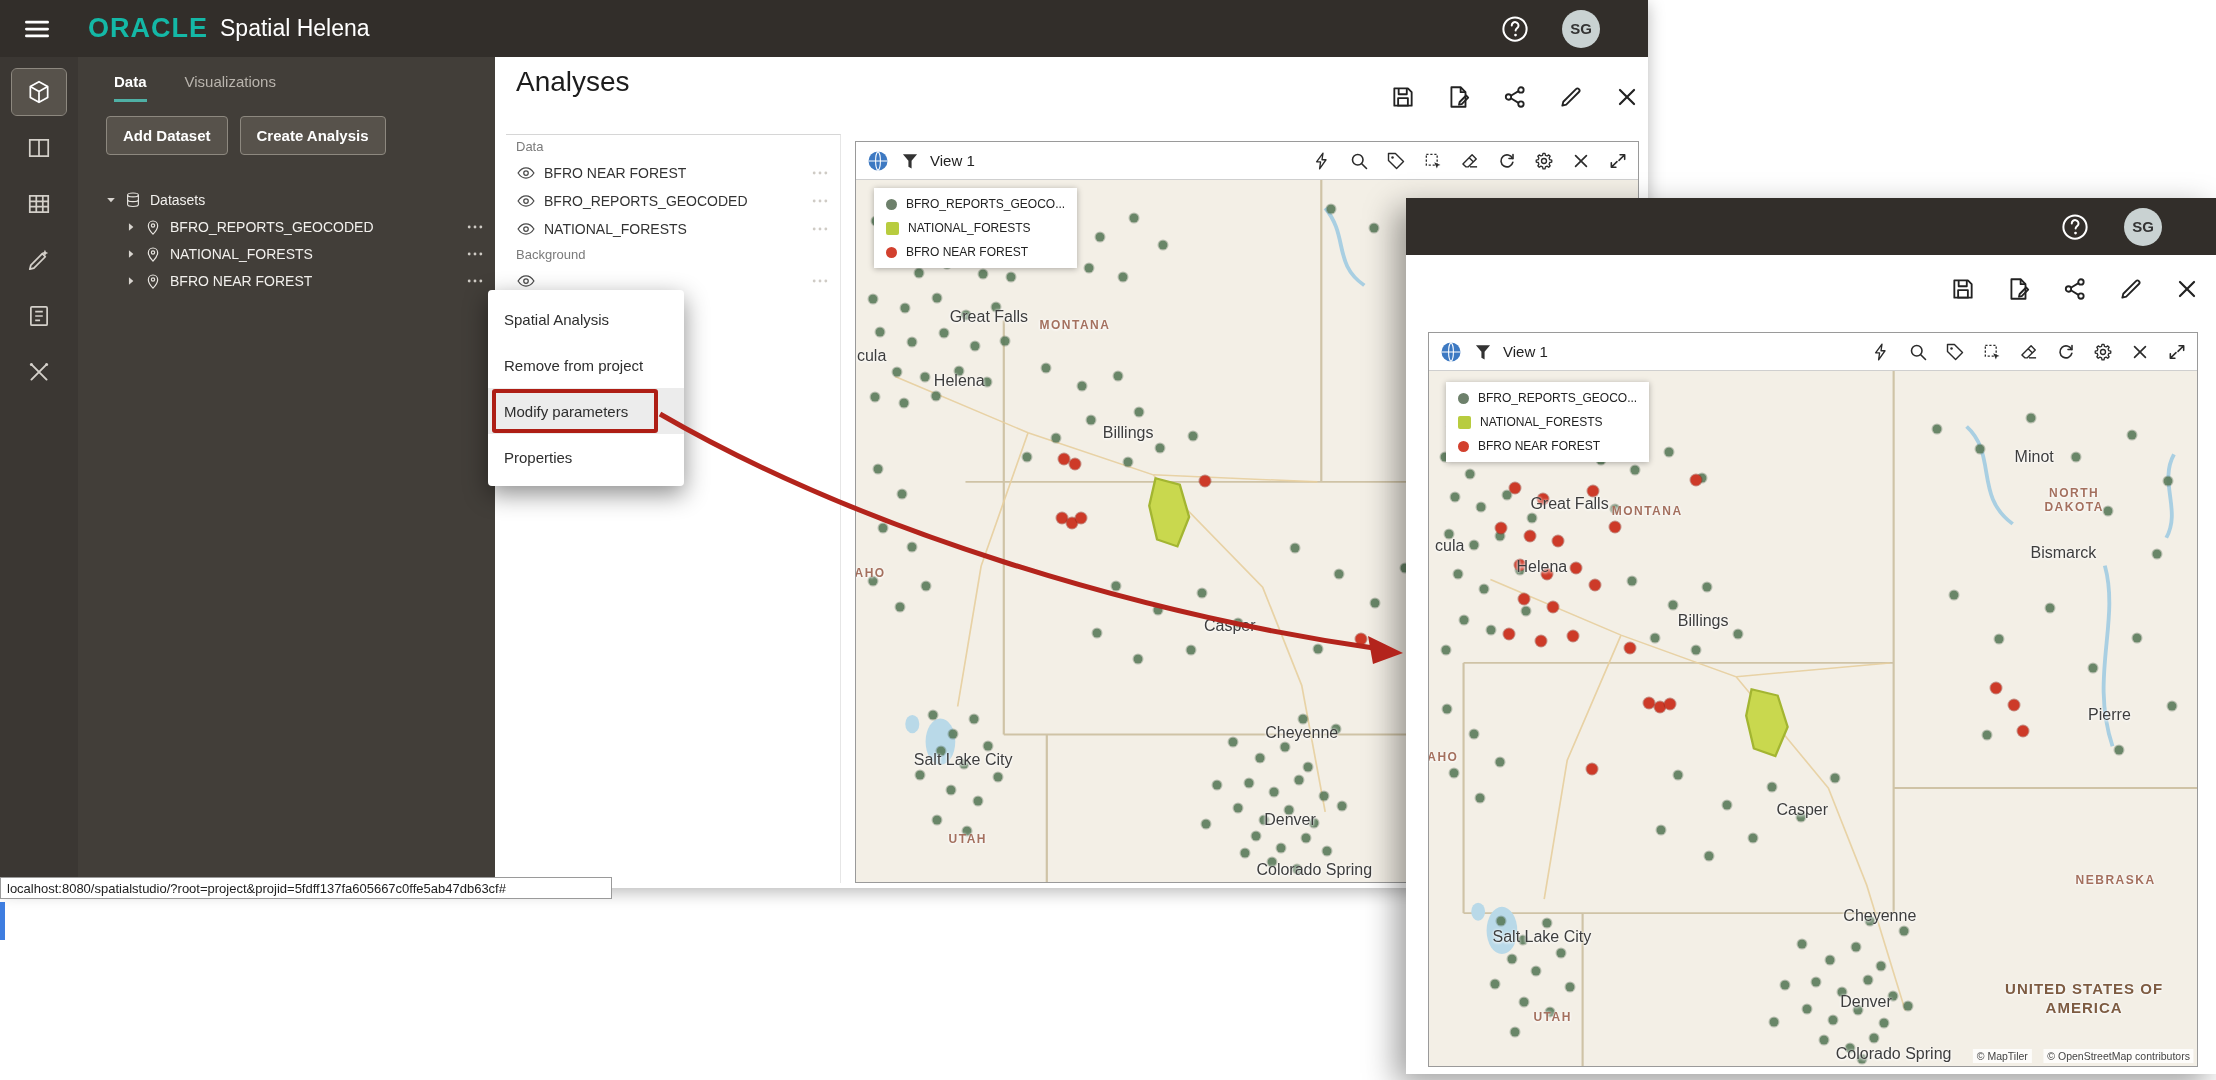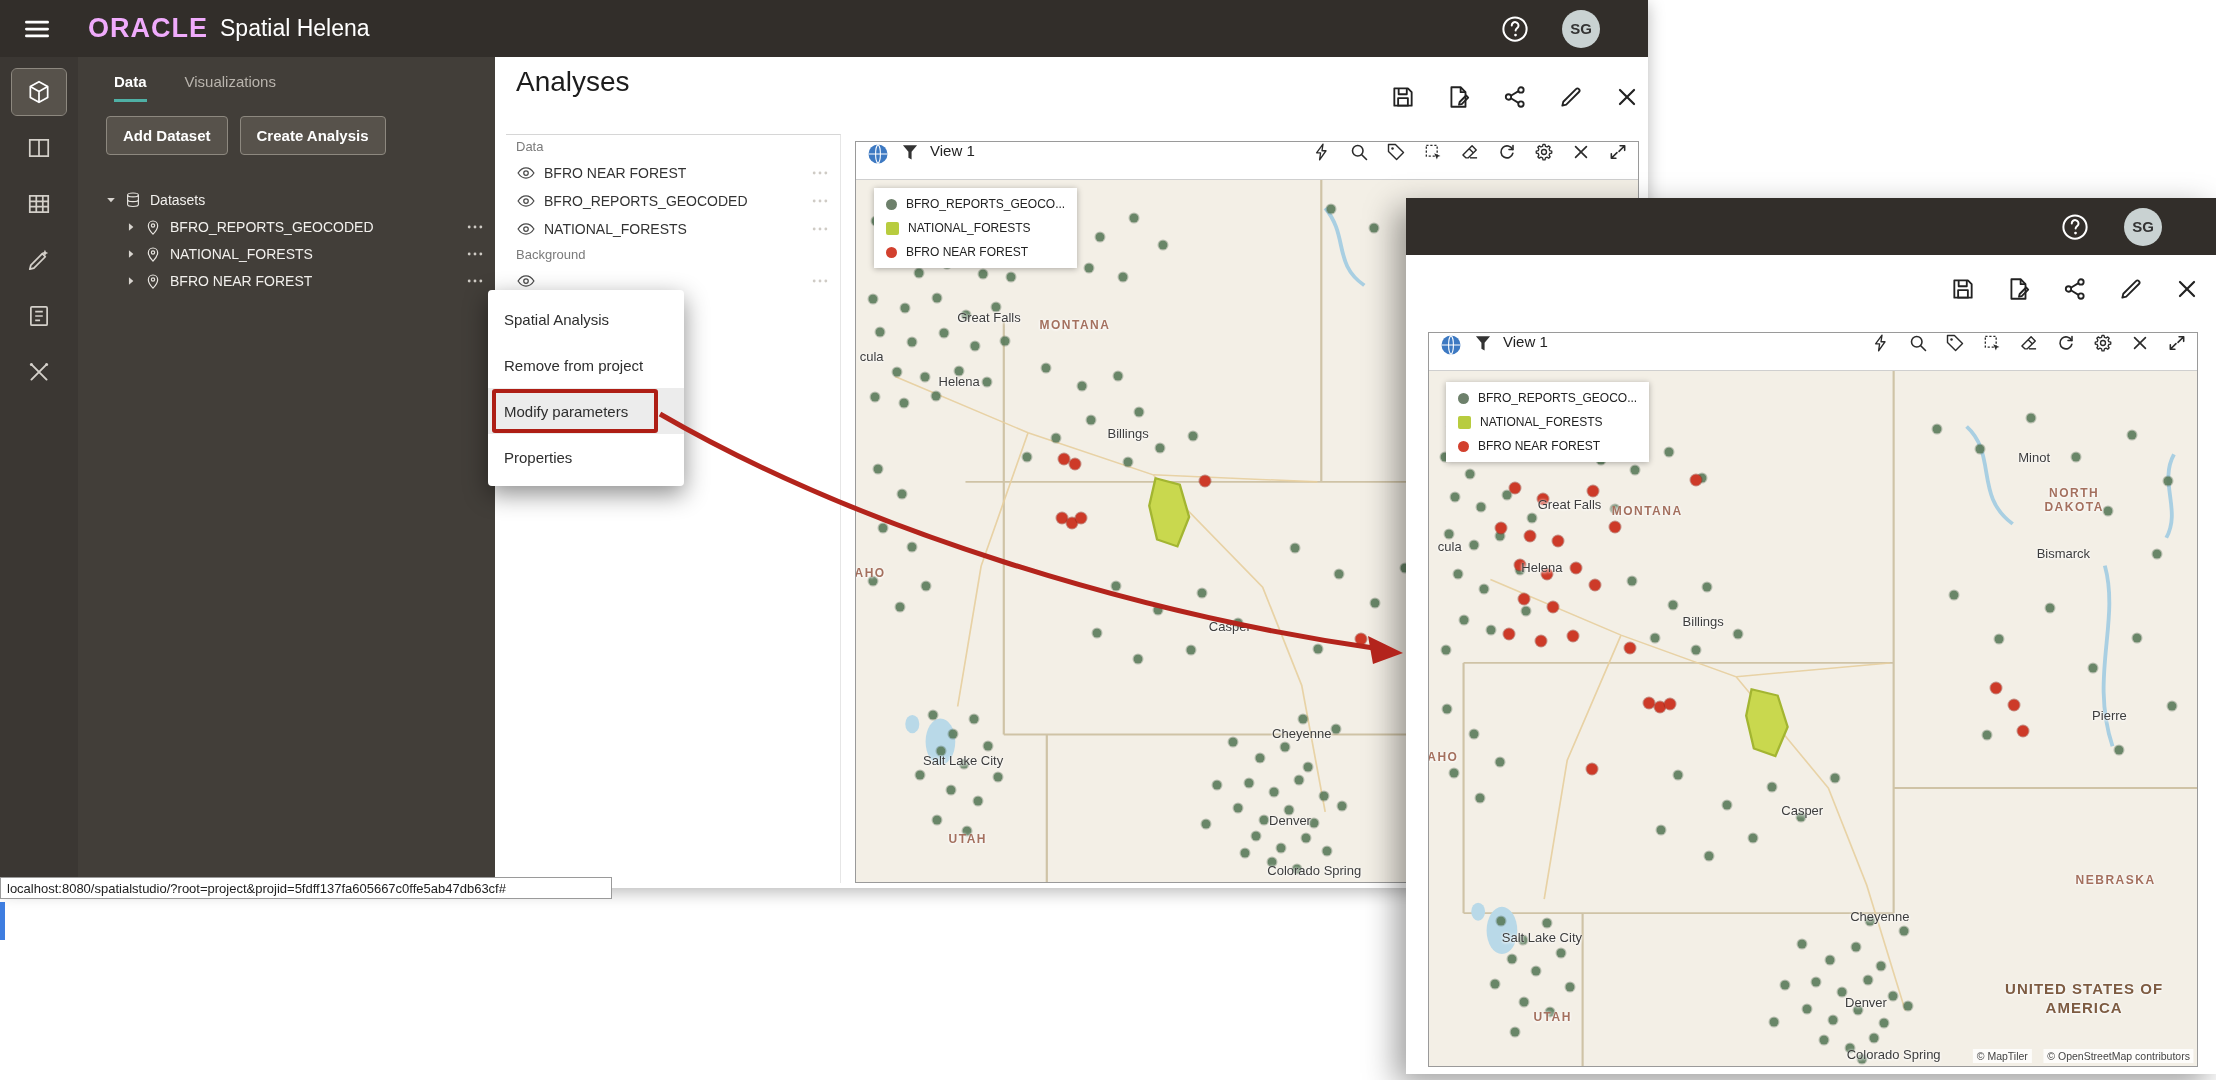--- a/index.html
+++ b/index.html
@@ -3,21 +3,21 @@
 <meta charset="utf-8">
 <style>
 *{box-sizing:border-box;margin:0;padding:0}
 body{font-family:"Liberation Sans",sans-serif;background:#f0f0f0}
 #canvas{position:relative;width:2216px;height:1080px;background:#fff;overflow:hidden}
 .window{position:absolute;background:#fff}
 .win1{left:0;top:0;width:1648px;height:888px;box-shadow:0 4px 16px rgba(0,0,0,.28);z-index:1}
 .win2{left:1406px;top:198px;width:810px;height:876px;box-shadow:-10px 10px 30px rgba(0,0,0,.38);z-index:4}
 .appbar{position:absolute;left:0;top:0;right:0;height:57px;background:#322e2a;display:flex;align-items:center;color:#fff}
 .hamburger{width:30px;height:30px;margin-left:22px;color:#fff}
-.brand{margin-left:36px;font-size:27px;font-weight:bold;color:#f0abfc;letter-spacing:1px}
+.brand{margin-left:36px;font-size:27px;font-weight:bold;color:#14b8a6;letter-spacing:1px}
 .product{margin-left:12px;font-size:23px;font-weight:300;color:#fff}
 .appbar-right{margin-left:auto;display:flex;align-items:center;gap:32px;margin-right:48px}
 .appbar2 .appbar-right{margin-right:54px;gap:34px}
 .help-btn{width:30px;height:30px;color:#fff}
 .avatar{width:38px;height:38px;border-radius:50%;background:#c9d2d2;color:#333;display:flex;align-items:center;justify-content:center;font-size:15px;font-weight:bold}
 .rail{position:absolute;left:0;top:57px;width:78px;height:827px;background:#3b3733;display:flex;flex-direction:column;align-items:center;padding-top:12px;gap:10px}
 .rail-item{width:54px;height:46px;border-radius:5px;display:flex;align-items:center;justify-content:center;color:#d4d0ca}
 .rail-item svg{width:26px;height:26px}
 .rail-item.active{background:#57524b;color:#fff;outline:1px solid #8d887f}
 .data-panel{position:absolute;left:78px;top:57px;width:417px;height:827px;background:#423e39}
@@ -40,34 +40,34 @@
 .icon-btn{width:26px;height:26px}
 span[data-name$="-icon"] svg,.icon-btn svg{display:block;width:100%;height:100%}
 .layers-panel{position:absolute;left:506px;top:134px;width:335px;height:749px;border-top:1px solid #d6d6d6;border-right:1px solid #e6e6e6}
 .layers-title{height:36px;display:flex;align-items:center;padding-left:10px;font-size:16px;color:#1a1a1a}
 .layers-section-label{height:24px;line-height:24px;padding-left:10px;font-size:13px;color:#7a7a7a}
 .layer-row{display:flex;align-items:center;height:28px;padding:0 10px;font-size:14px;color:#333}
 .l-icon{width:20px;height:20px;margin-right:8px;color:#4a4a4a;flex:none}
 .map-box{position:absolute;border:1px solid #9a9a9a;background:#fff;display:flex;flex-direction:column}
 .map1{left:855px;top:141px;width:784px;height:742px}
 .map2{left:22px;top:134px;width:770px;height:735px}
-.map-header{height:38px;border-bottom:1px solid #cfcfcf;display:flex;align-items:flex-start;gap:10px;padding:0 10px;background:#fff;flex:none}
+.map-header{height:38px;border-bottom:1px solid #cfcfcf;display:flex;align-items:center;gap:10px;padding:0 10px;background:#fff;flex:none}
 .globe{width:24px;height:24px}
 .funnel{width:20px;height:20px;color:#333}
 .map-title{font-size:15px;color:#222}
 .map-tools{margin-left:auto;display:flex;gap:17px;color:#2b2b2b}
 .map-tools .icon-btn{width:20px;height:20px}
 .map-canvas{position:relative;flex:1;background:#f3efe6;overflow:hidden}
 .deco{position:absolute;left:0;top:0;width:100%;height:100%}
 .dots,.labels{position:absolute;left:0;top:0;right:0;bottom:0}
 .dot{position:absolute;border-radius:50%;transform:translate(-50%,-50%)}
 .dot.green{width:9px;height:9px;background:rgba(90,122,90,.9);box-shadow:0 0 0 1px rgba(55,80,55,.3)}
 .dot.red{width:11px;height:11px;background:#cd3a28;box-shadow:0 0 0 1px rgba(140,30,20,.45);z-index:2}
 .maplabel{position:absolute;transform:translate(-50%,-50%);white-space:nowrap;text-shadow:0 0 3px #fff,0 1px 3px #fff;z-index:2}
-.maplabel.city{font-size:13px;color:#3d3d3d}
+.maplabel.city{font-size:16px;color:#3d3d3d}
 .maplabel.state{font-size:12px;font-weight:bold;letter-spacing:1.5px;color:#a4705e}
 .maplabel.country{font-size:15px;font-weight:bold;letter-spacing:1px;color:#7d5b41;line-height:1.3}
 .maplabel.attrib{font-size:10.5px;color:#444;background:rgba(255,255,255,.8);padding:1px 4px;transform:translate(-100%,-50%);text-shadow:none}
 .legend{position:absolute;left:18px;top:8px;background:#fff;box-shadow:0 1px 6px rgba(0,0,0,.3);padding:9px 12px;display:flex;flex-direction:column;gap:10px;z-index:3}
 .map2 .legend{left:17px;top:11px}
 .legend-row{display:flex;align-items:center;gap:9px;font-size:12px;color:#222;white-space:nowrap}
 .swatch{width:11px;height:11px;border-radius:50%;flex:none}
 .swatch.square{width:13px;height:13px;border-radius:2px}
 .context-menu{position:absolute;left:488px;top:290px;width:196px;background:#fff;border-radius:4px;box-shadow:0 8px 24px rgba(0,0,0,.45);padding:6px 0;z-index:6}
 .menu-item{position:relative;height:46px;display:flex;align-items:center;padding-left:16px;font-size:15px;color:#2e2e2e;cursor:pointer}

